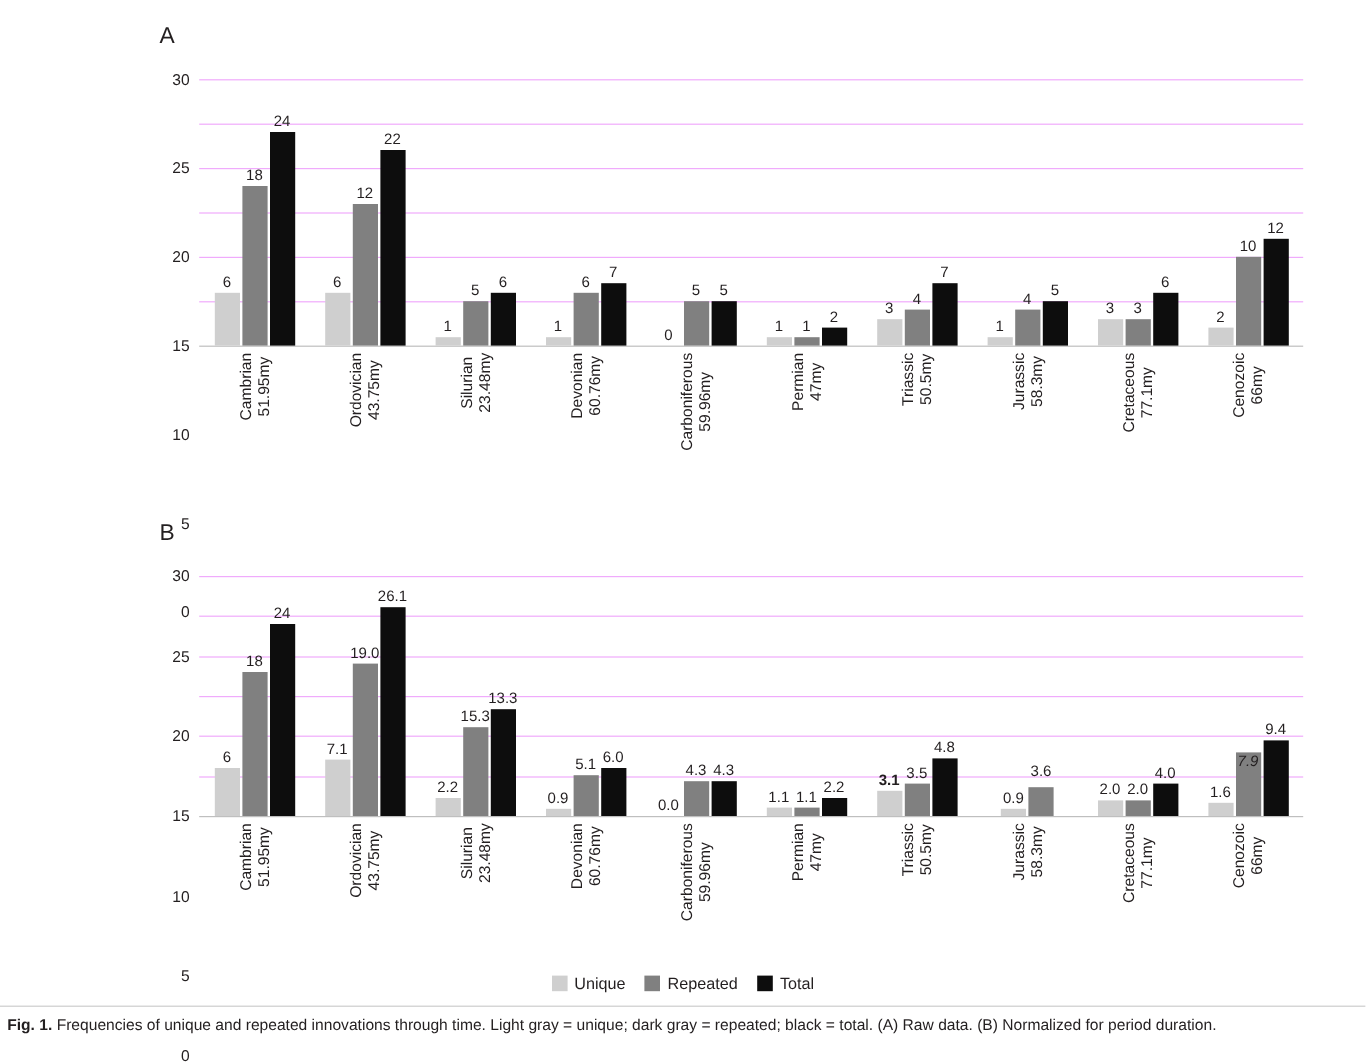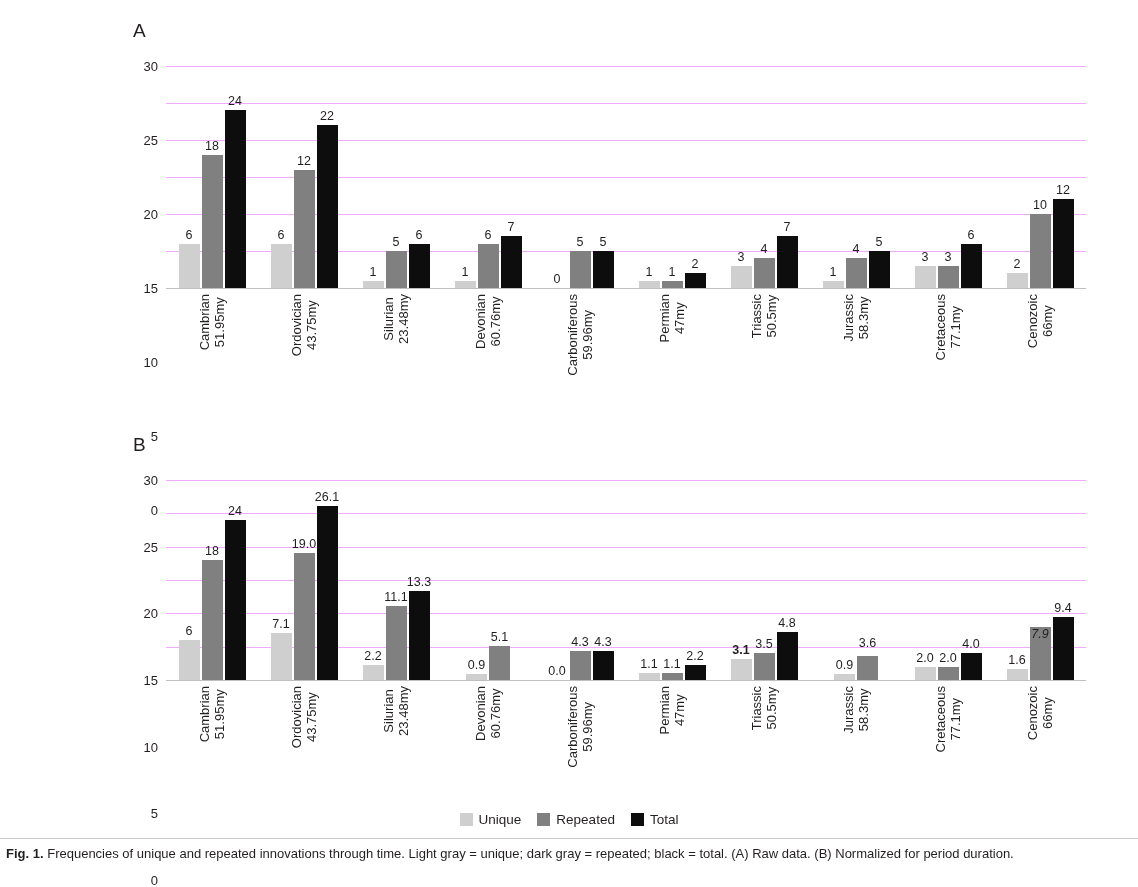--- a/index.html
+++ b/index.html
@@ -502,37 +502,41 @@
           </div>
         </div>
         <div class="group">
           <div class="bars">
             <div class="bar-wrap">
               <div class="bar unique" style="height: 14.6667px;"></div>
               <div class="bar-label" style="bottom: 16.6667px;">2.2</div>
             </div>
             <div class="bar-wrap">
               <div class="bar repeated" style="height: 74px;"></div>
-              <div class="bar-label" style="bottom: 76px;">11.1</div>
+              <div class="bar-label" style="bottom: 76px;">15.3</div>
             </div>
             <div class="bar-wrap">
               <div class="bar total" style="height: 88.6667px;"></div>
               <div class="bar-label" style="bottom: 90.6667px;">13.3</div>
             </div>
           </div>
         </div>
         <div class="group">
           <div class="bars">
             <div class="bar-wrap">
               <div class="bar unique" style="height: 6px;"></div>
               <div class="bar-label" style="bottom: 8px;">0.9</div>
             </div>
             <div class="bar-wrap">
               <div class="bar repeated" style="height: 34px;"></div>
               <div class="bar-label" style="bottom: 36px;">5.1</div>
+            </div>
+            <div class="bar-wrap">
+              <div class="bar total" style="height: 40px;"></div>
+              <div class="bar-label" style="bottom: 42px;">6.0</div>
             </div>
           </div>
         </div>
         <div class="group">
           <div class="bars">
             <div class="bar-wrap">
               <div class="bar unique" style="height: 0px;"></div>
               <div class="bar-label" style="bottom: 2px;">0.0</div>
             </div>
             <div class="bar-wrap">

